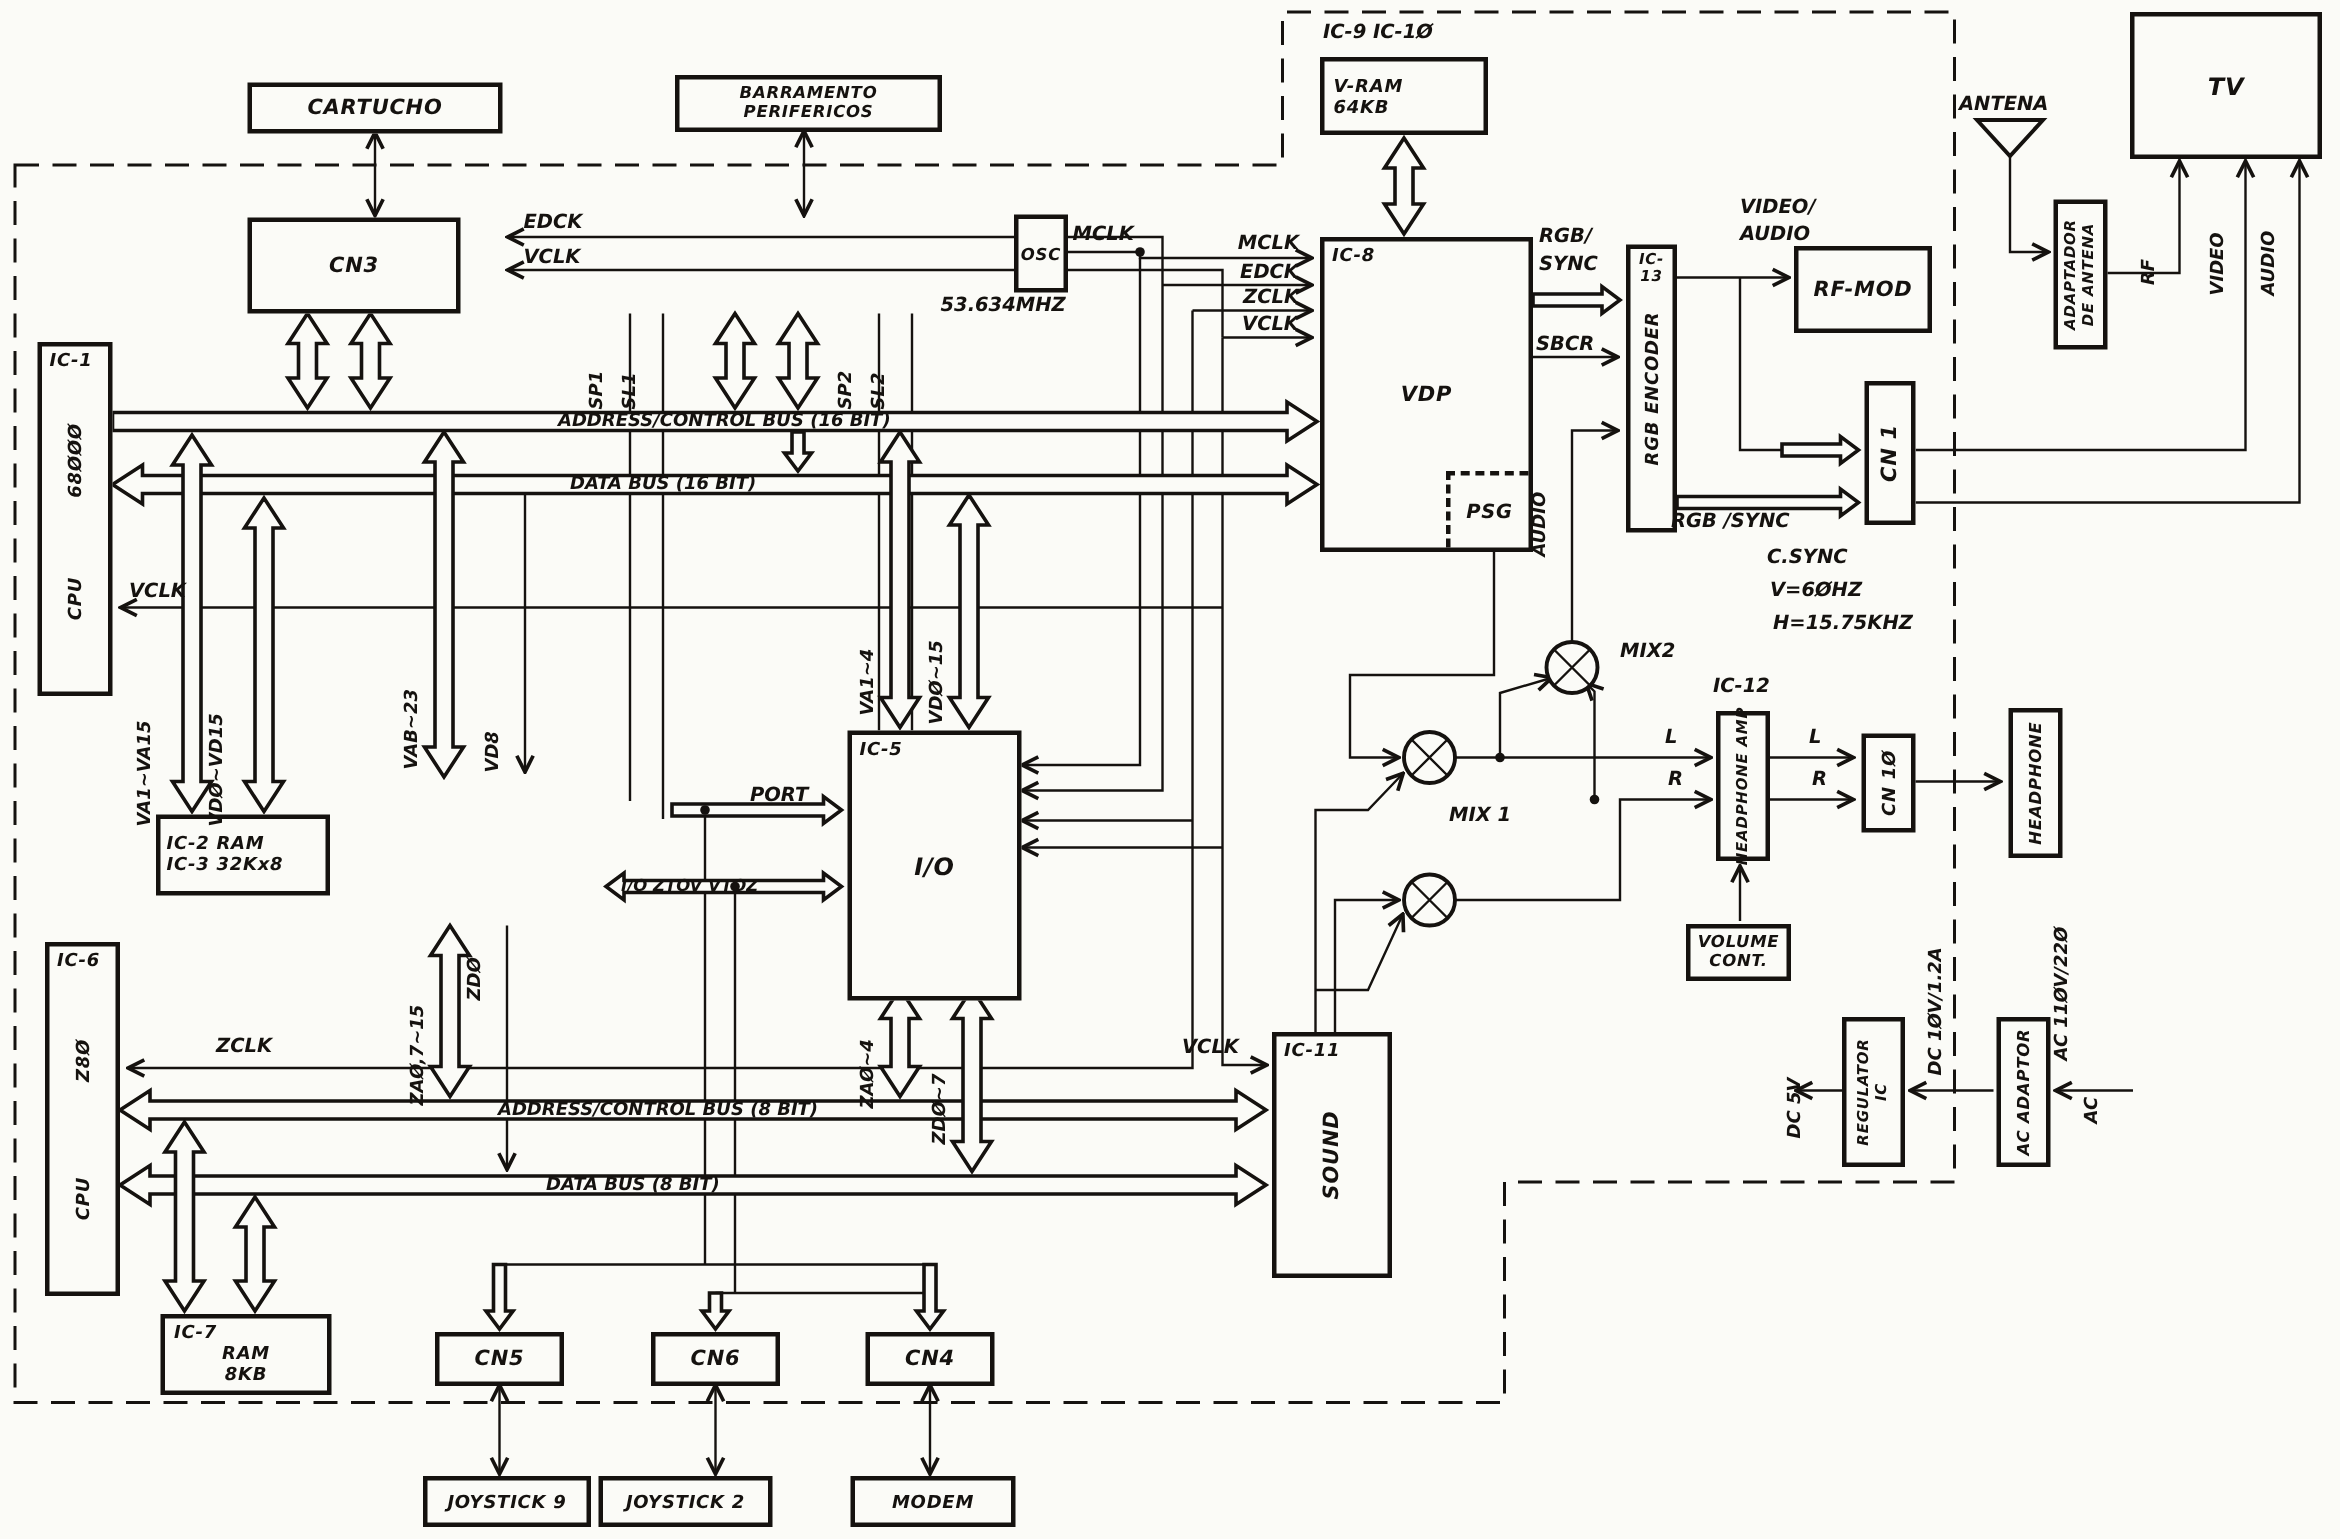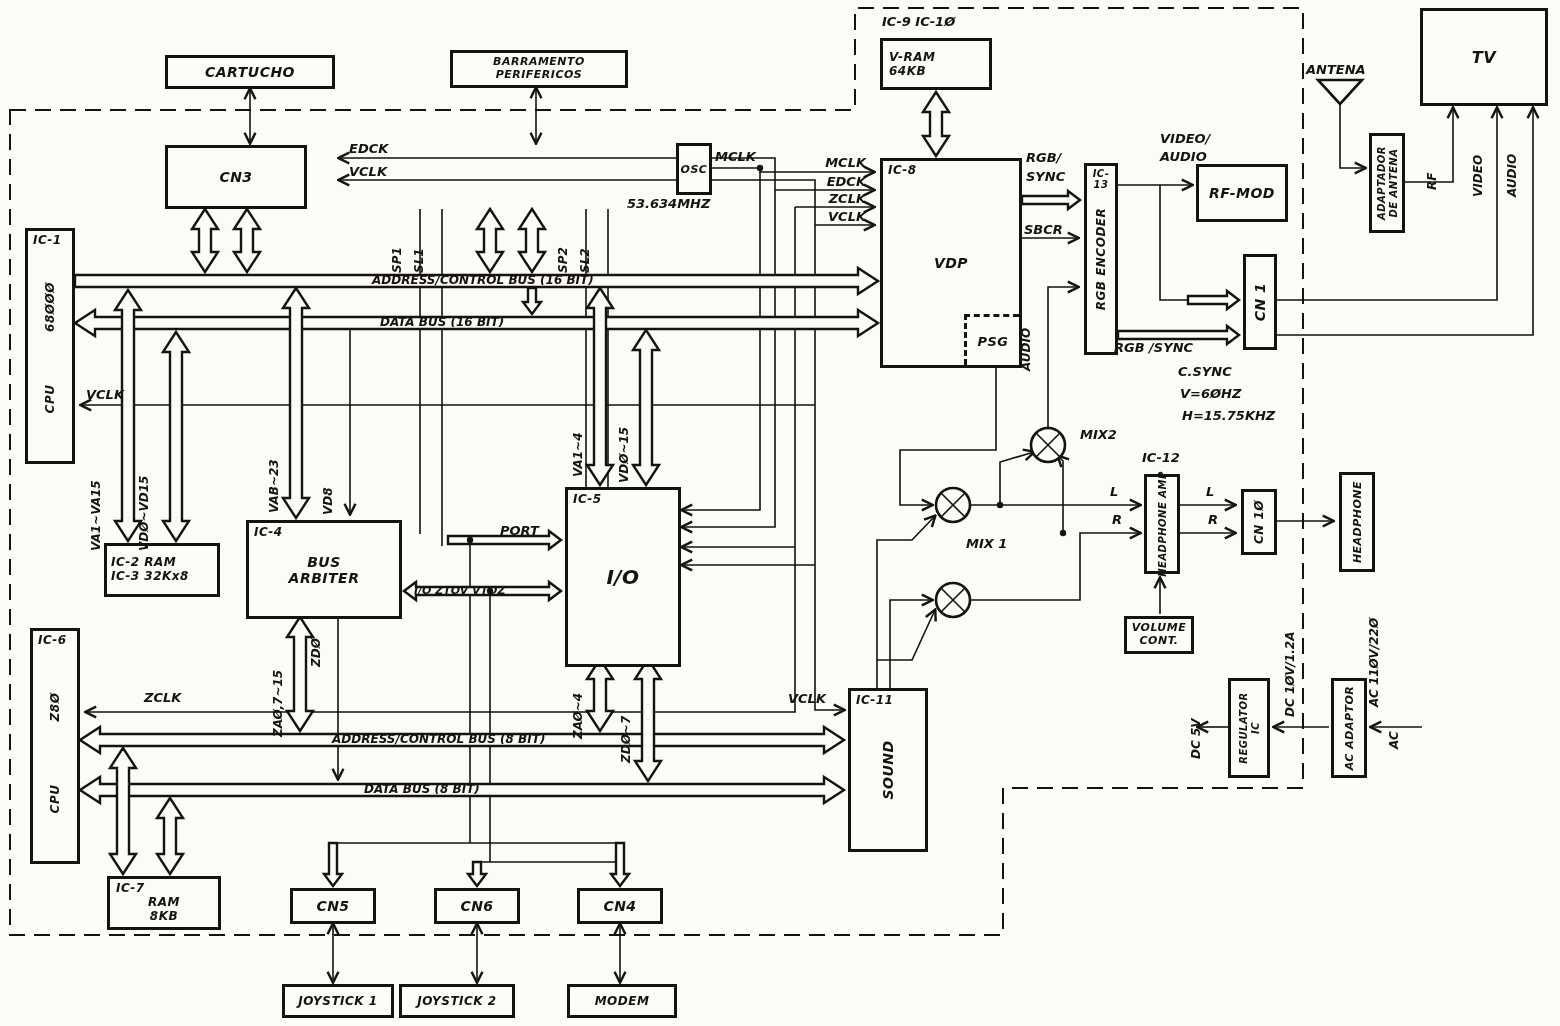--- a/index.html
+++ b/index.html
@@ -189,28 +189,23 @@
 </div>
 <div class="bx" style="left:25px;top:228px;width:50px;height:236px">
   <span class="ic">IC-1</span>
   <span class="vt p35 md">68ØØØ</span>
   <span class="vt p72 md">CPU</span>
 </div>
 <div class="bx md ln" style="left:104px;top:543px;width:116px;height:54px;align-items:flex-start;padding-left:4px">
   <span>IC-2 RAM</span>
   <span>IC-3  32Kx8</span>
 </div>
-<div class="bx" style="left:246px;top:520px;width:156px;height:99px">
-  <span class="ic">IC-4</span>
-  <span>BUS</span>
-  <span>ARBITER</span>
-</div>
 <div class="bx" style="left:565px;top:487px;width:116px;height:180px">
   <span class="ic">IC-5</span>
-  <span style="font-size:20px">I/O</span>
+  <span style="font-size:16px">I/O</span>
 </div>
 <div class="bx" style="left:30px;top:628px;width:50px;height:236px">
   <span class="ic">IC-6</span>
   <span class="vt p35 md">Z8Ø</span>
   <span class="vt p72 md">CPU</span>
 </div>
 <div class="bx md ln" style="left:107px;top:876px;width:114px;height:54px">
   <span style="align-self:flex-start;padding-left:6px">IC-7</span>
   <span>RAM</span>
   <span>8KB</span>
@@ -218,21 +213,21 @@
 <div class="bx" style="left:290px;top:888px;width:86px;height:36px">
   <span>CN5</span>
 </div>
 <div class="bx" style="left:434px;top:888px;width:86px;height:36px">
   <span>CN6</span>
 </div>
 <div class="bx" style="left:577px;top:888px;width:86px;height:36px">
   <span>CN4</span>
 </div>
 <div class="bx md" style="left:282px;top:984px;width:112px;height:34px">
-  <span>JOYSTICK 1</span>
+  <span>JOYSTICK 9</span>
 </div>
 <div class="bx md" style="left:399px;top:984px;width:116px;height:34px">
   <span>JOYSTICK 2</span>
 </div>
 <div class="bx md" style="left:567px;top:984px;width:110px;height:34px">
   <span>MODEM</span>
 </div>
 <div class="bx" style="left:848px;top:688px;width:80px;height:164px">
   <span class="ic">IC-11</span>
   <span class="vt">SOUND</span>

